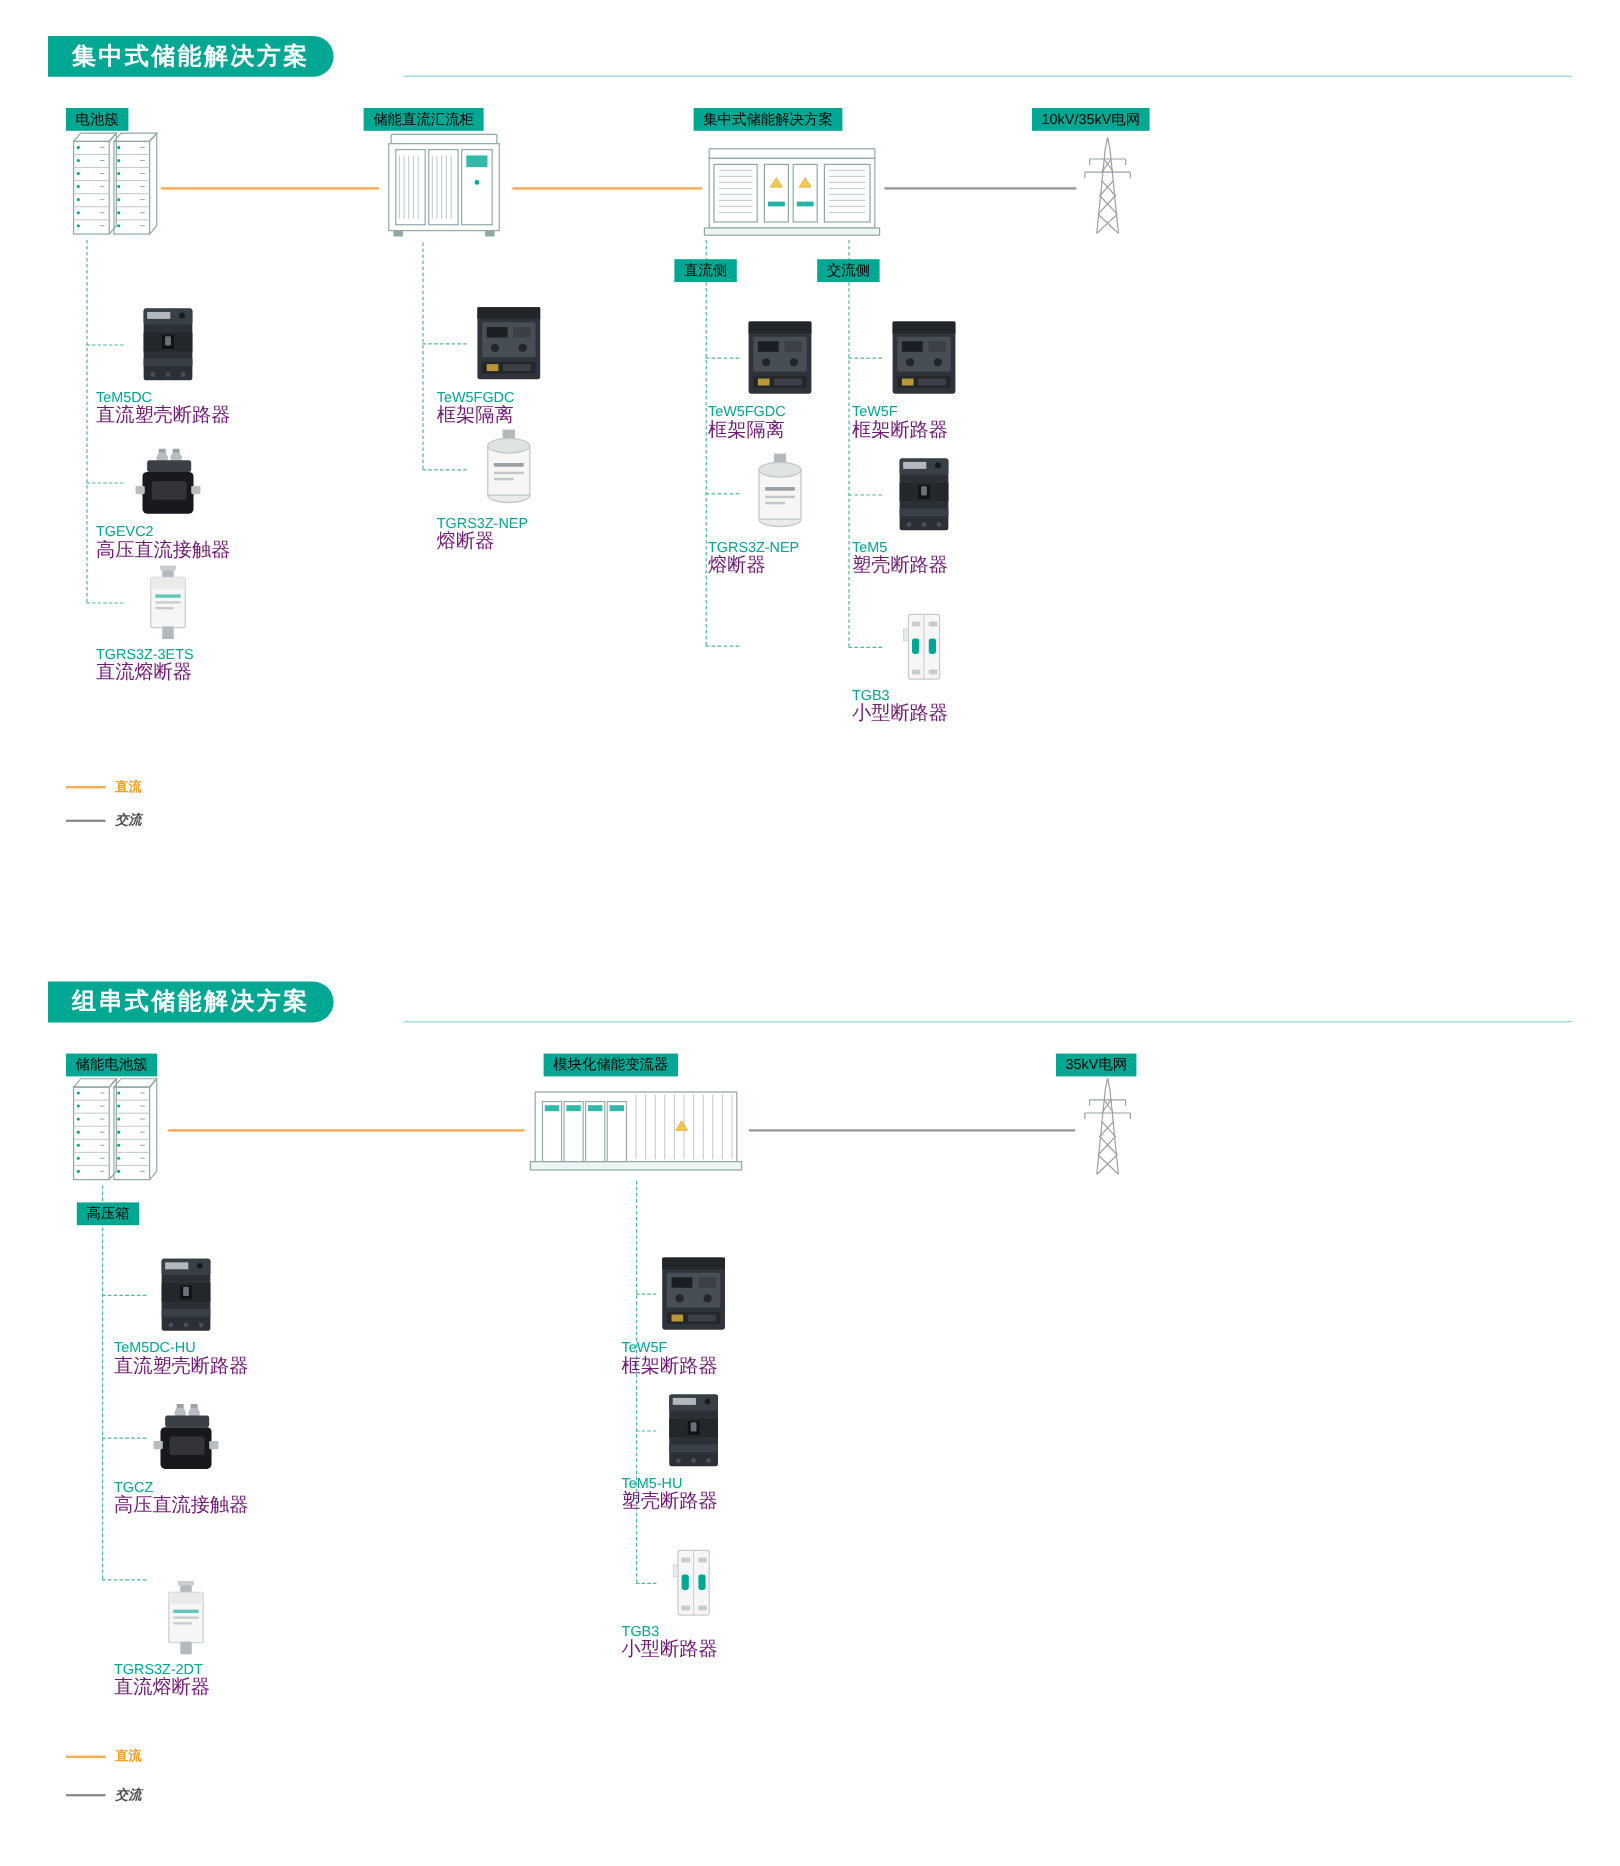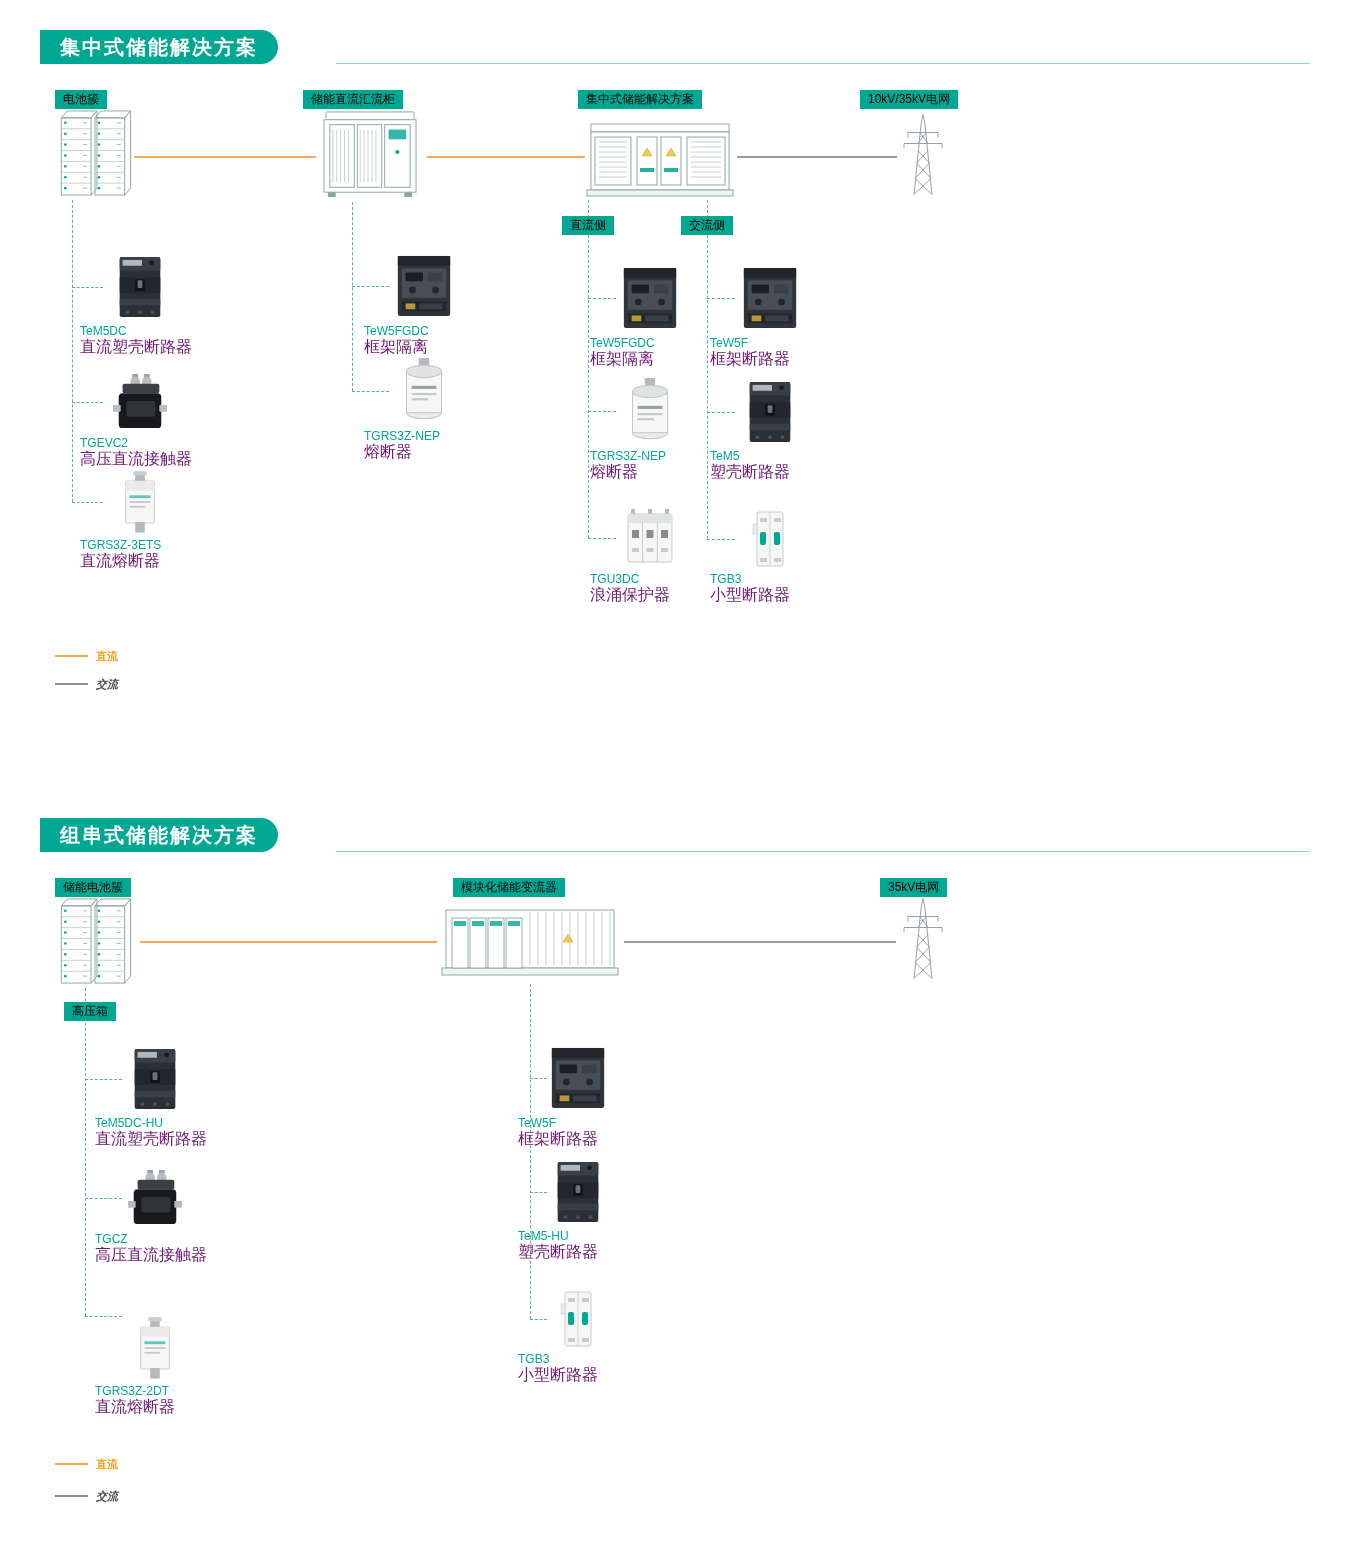--- a/index.html
+++ b/index.html
@@ -355,29 +355,20 @@
   </div>
   <div class="comp" style="left:590px;top:375px">
     <div class="comp-img">
         <svg width="56" height="68" viewBox="0 0 50 66">
           <use href="#sym-fuse-cyl"></use>
         </svg>
       </div>
     <div class="comp-model">TGRS3Z-NEP</div>
     <div class="comp-desc">熔断器</div>
   </div>
-  <div class="comp" style="left:590px;top:498px">
-    <div class="comp-img">
-        <svg width="54" height="60" viewBox="0 0 54 60">
-          <use href="#sym-spd"></use>
-        </svg>
-      </div>
-    <div class="comp-model">TGU3DC</div>
-    <div class="comp-desc">浪涌保护器</div>
-  </div>
 
   <div class="vdash" style="left:707px;top:200px;height:339px"></div>
   <div class="badge" style="left:681px;top:216px">交流侧</div>
   <div class="hdash" style="left:707px;top:298px;width:28px"></div>
   <div class="hdash" style="left:707px;top:412px;width:28px"></div>
   <div class="hdash" style="left:707px;top:539px;width:28px"></div>
 
   <div class="comp" style="left:710px;top:262px">
     <div class="comp-img">
         <svg width="62" height="68" viewBox="0 0 64 70">

